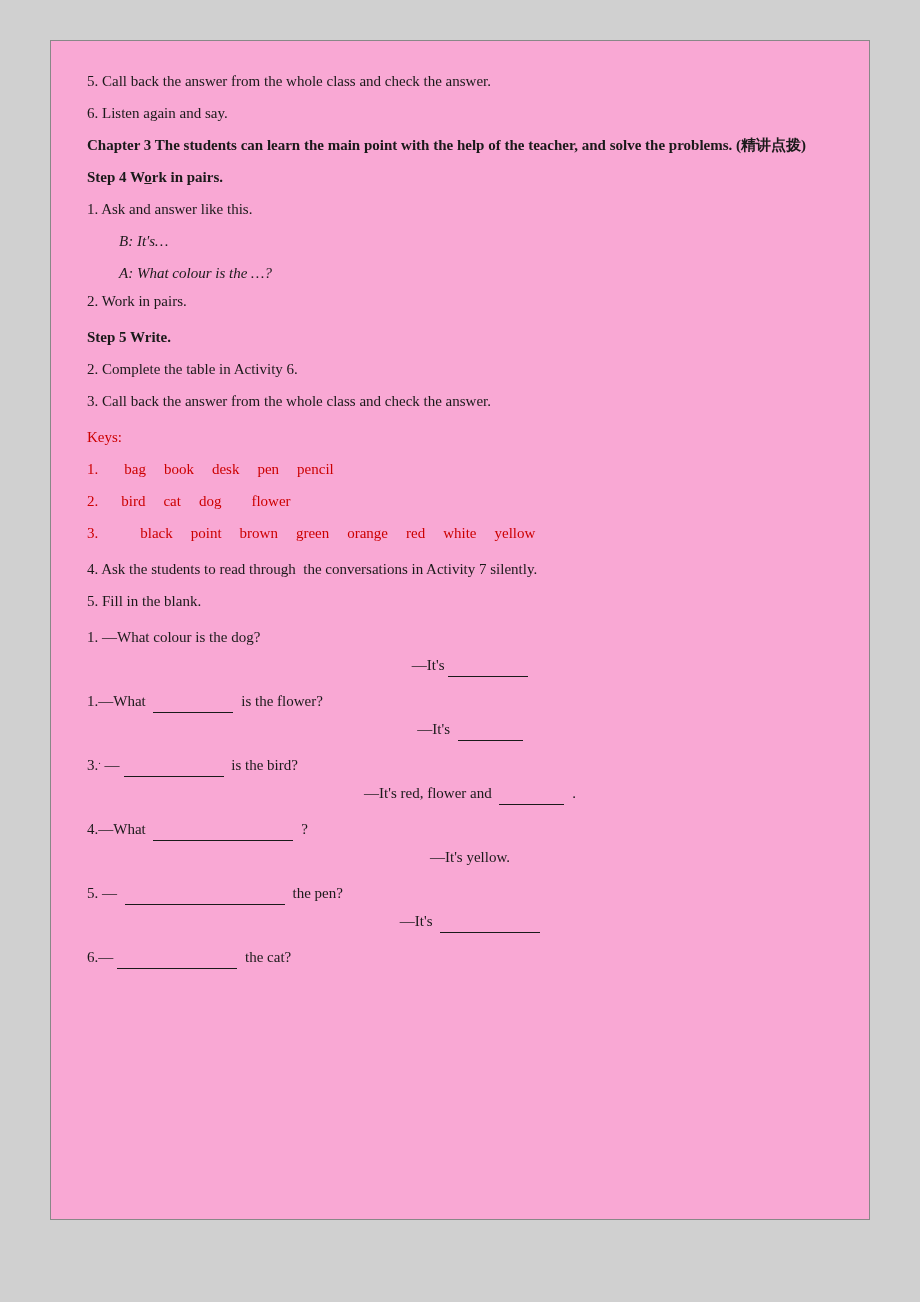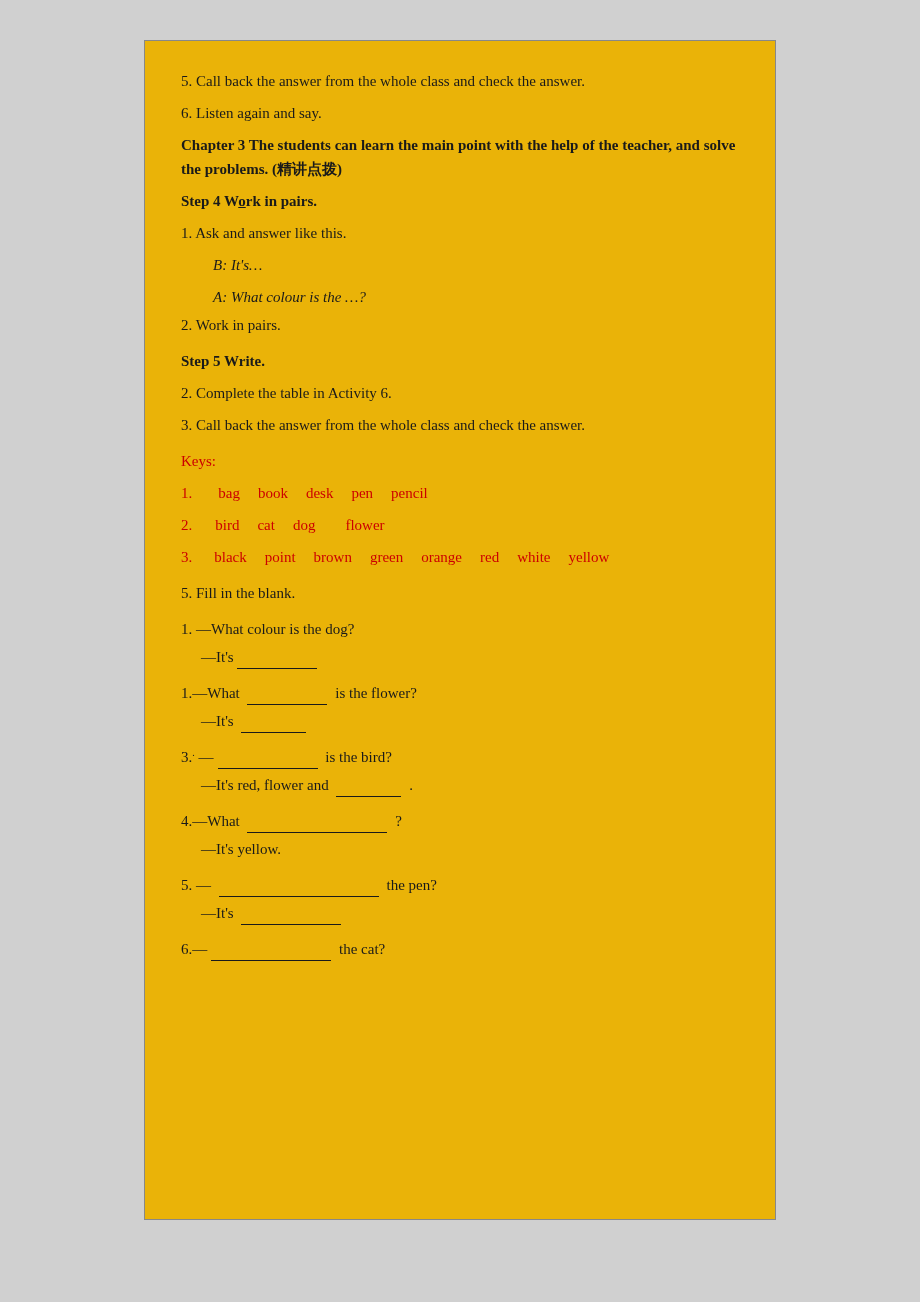--- a/index.html
+++ b/index.html
@@ -14,23 +14,23 @@
       justify-content: center;
       align-items: flex-start;
       min-height: 1302px;
       font-family: "Times New Roman", Times, serif;
       font-size: 15px;
       color: #1a1a1a;
       padding: 40px 20px;
     }
 
     .page-container {
-      background: #eab308;
+      background: #f9a8d4;
       border: 1.5px solid #888;
-      width: 632px;
+      width: 820px;
       min-height: 1180px;
       padding: 28px 36px 28px 36px;
       position: relative;
     }
 
     .line {
       margin-bottom: 8px;
       line-height: 1.6;
     }
 
@@ -41,20 +41,21 @@
     .italic {
       font-style: italic;
     }
 
     .indent {
       margin-left: 32px;
     }
 
     .indent2 {
       margin-left: 20px;
+      text-align: center;
     }
 
     .red {
       color: #cc0000;
     }
 
     .underline-blank {
       display: inline-block;
       border-bottom: 1.5px solid #1a1a1a;
       min-width: 80px;
@@ -168,30 +169,33 @@
   <div class="line red mb6 keys-row">
     <span>2.</span>
     <span style="margin-left:5px;">bird</span>
     <span>cat</span>
     <span>dog</span>
     <span style="margin-left:12px;">flower</span>
   </div>
 
   <div class="line red mb12 keys-row">
     <span>3.</span>
-    <span style="margin-left:4px;text-align:right;">black</span>
+    <span style="margin-left:24px;text-align:right;">black</span>
     <span>point</span>
     <span>brown</span>
     <span>green</span>
     <span>orange</span>
     <span>red</span>
     <span>white</span>
     <span>yellow</span>
   </div>
 
+  <div class="line mb8">
+    <span>4. Ask the students to read through&nbsp; the conversations in Activity 7 silently.</span>
+  </div>
 
   <div class="line mb12">
     <span>5. Fill in the blank.</span>
   </div>
 
   <div class="line mb4">
     <span>1. —What colour is the dog?</span>
   </div>
 
   <div class="line indent2 mb12">

